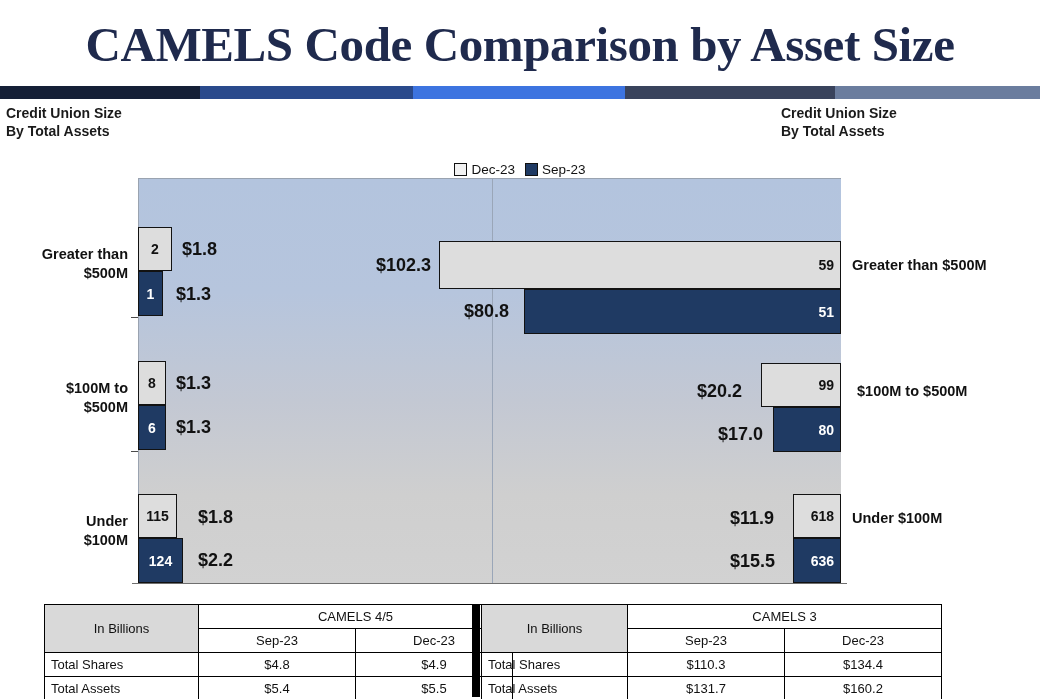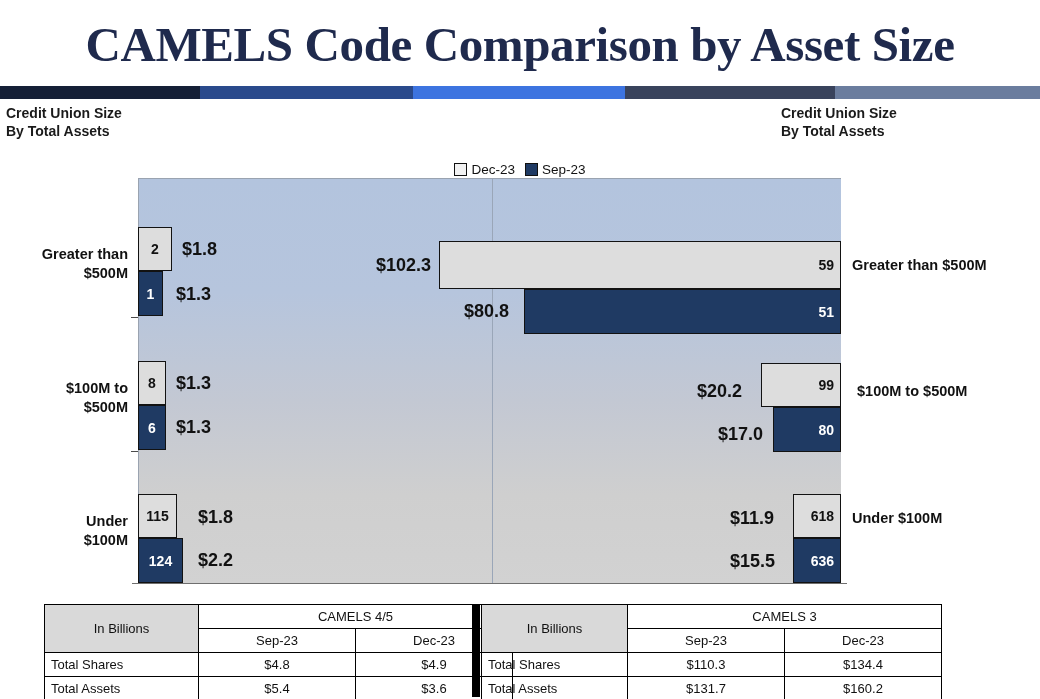--- a/index.html
+++ b/index.html
@@ -228,21 +228,21 @@
       <td class="ctr" style="width:144px;">Dec-23</td>
     </tr>
     <tr>
       <td class="lft">Total Shares</td>
       <td class="ctr">$4.8</td>
       <td class="ctr">$4.9</td>
     </tr>
     <tr>
       <td class="lft">Total Assets</td>
       <td class="ctr">$5.4</td>
-      <td class="ctr">$3.6</td>
+      <td class="ctr">$5.5</td>
     </tr>
   </tbody>
     </table>
 </div>
 
 <div id="tbl-sep"></div>
 
 <div class="tblwrap" id="tbl-right">
   <table class="dt">
     <tbody>

